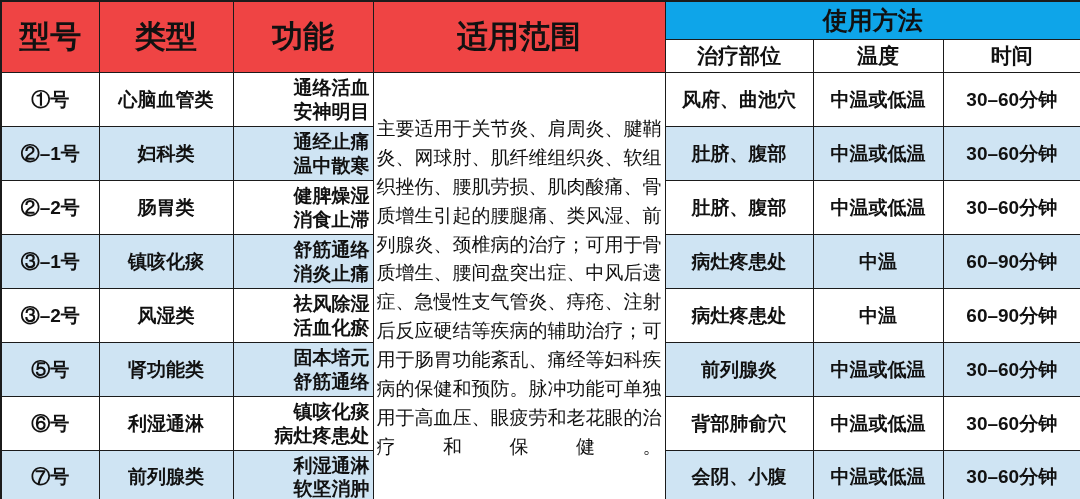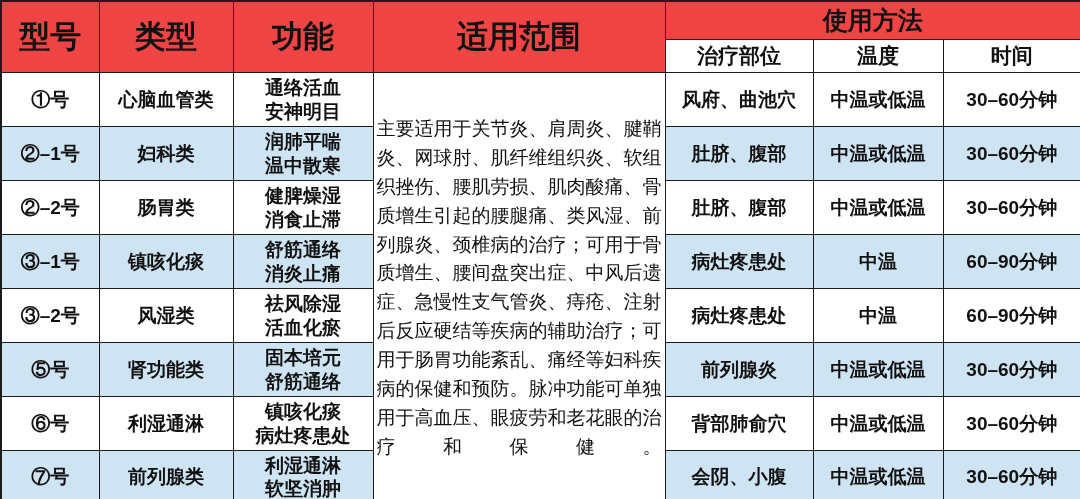--- a/index.html
+++ b/index.html
@@ -43,21 +43,21 @@
     font-size: 21px;
     font-weight: bold;
     height: 30px;
     background: #ffffff;
     margin-top: 32px;
   }
   .hdr-usage-top {
     font-size: 25px;
     font-weight: bold;
     height: 30px;
-    background: #ef4444;
+    background: #0ea5e9;
   }
   td.cell {
     font-size: 19px;
     line-height: 1.25;
     height: 54px;
   }
   td.cell.bold {
     font-weight: bold;
   }
   tr.alt td {
@@ -78,21 +78,21 @@
   td.scope-cell {
     font-size: 19px;
     line-height: 1.52;
     text-align: justify;
     text-align-last: justify;
     vertical-align: top;
     padding: 8px 10px 6px 10px;
     background: #ffffff;
     font-weight: normal;
   }
-  .stack-line { display: block; white-space: nowrap; }
+  .stack-line { display: block; white-space: nowrap; text-align: right; }
 </style>
 </head>
 <body>
 
 <div id="sheet">
   <table class="spec">
     <colgroup>
       <col class="c-model">
       <col class="c-type">
       <col class="c-func">
@@ -125,21 +125,21 @@
         </td>
         <td class="scope-cell" rowspan="8">主要适用于关节炎、肩周炎、腱鞘炎、网球肘、肌纤维组织炎、软组织挫伤、腰肌劳损、肌肉酸痛、骨质增生引起的腰腿痛、类风湿、前列腺炎、颈椎病的治疗；可用于骨质增生、腰间盘突出症、中风后遗症、急慢性支气管炎、痔疮、注射后反应硬结等疾病的辅助治疗；可用于肠胃功能紊乱、痛经等妇科疾病的保健和预防。脉冲功能可单独用于高血压、眼疲劳和老花眼的治疗和保健。</td>
         <td class="cell bold">风府、曲池穴</td>
         <td class="cell bold">中温或低温</td>
         <td class="cell bold">30–60分钟</td>
       </tr>
       <tr class="alt">
         <td class="cell bold">②–1号</td>
         <td class="cell bold">妇科类</td>
         <td class="cell bold">
-          <span class="stack-line">润肺平喘</span>
+          <span class="stack-line">通经止痛</span>
           <span class="stack-line">温中散寒</span>
         </td>
         <td class="cell bold">肚脐、腹部</td>
         <td class="cell bold">中温或低温</td>
         <td class="cell bold">30–60分钟</td>
       </tr>
       <tr class="plain">
         <td class="cell bold">②–2号</td>
         <td class="cell bold">肠胃类</td>
         <td class="cell bold">

